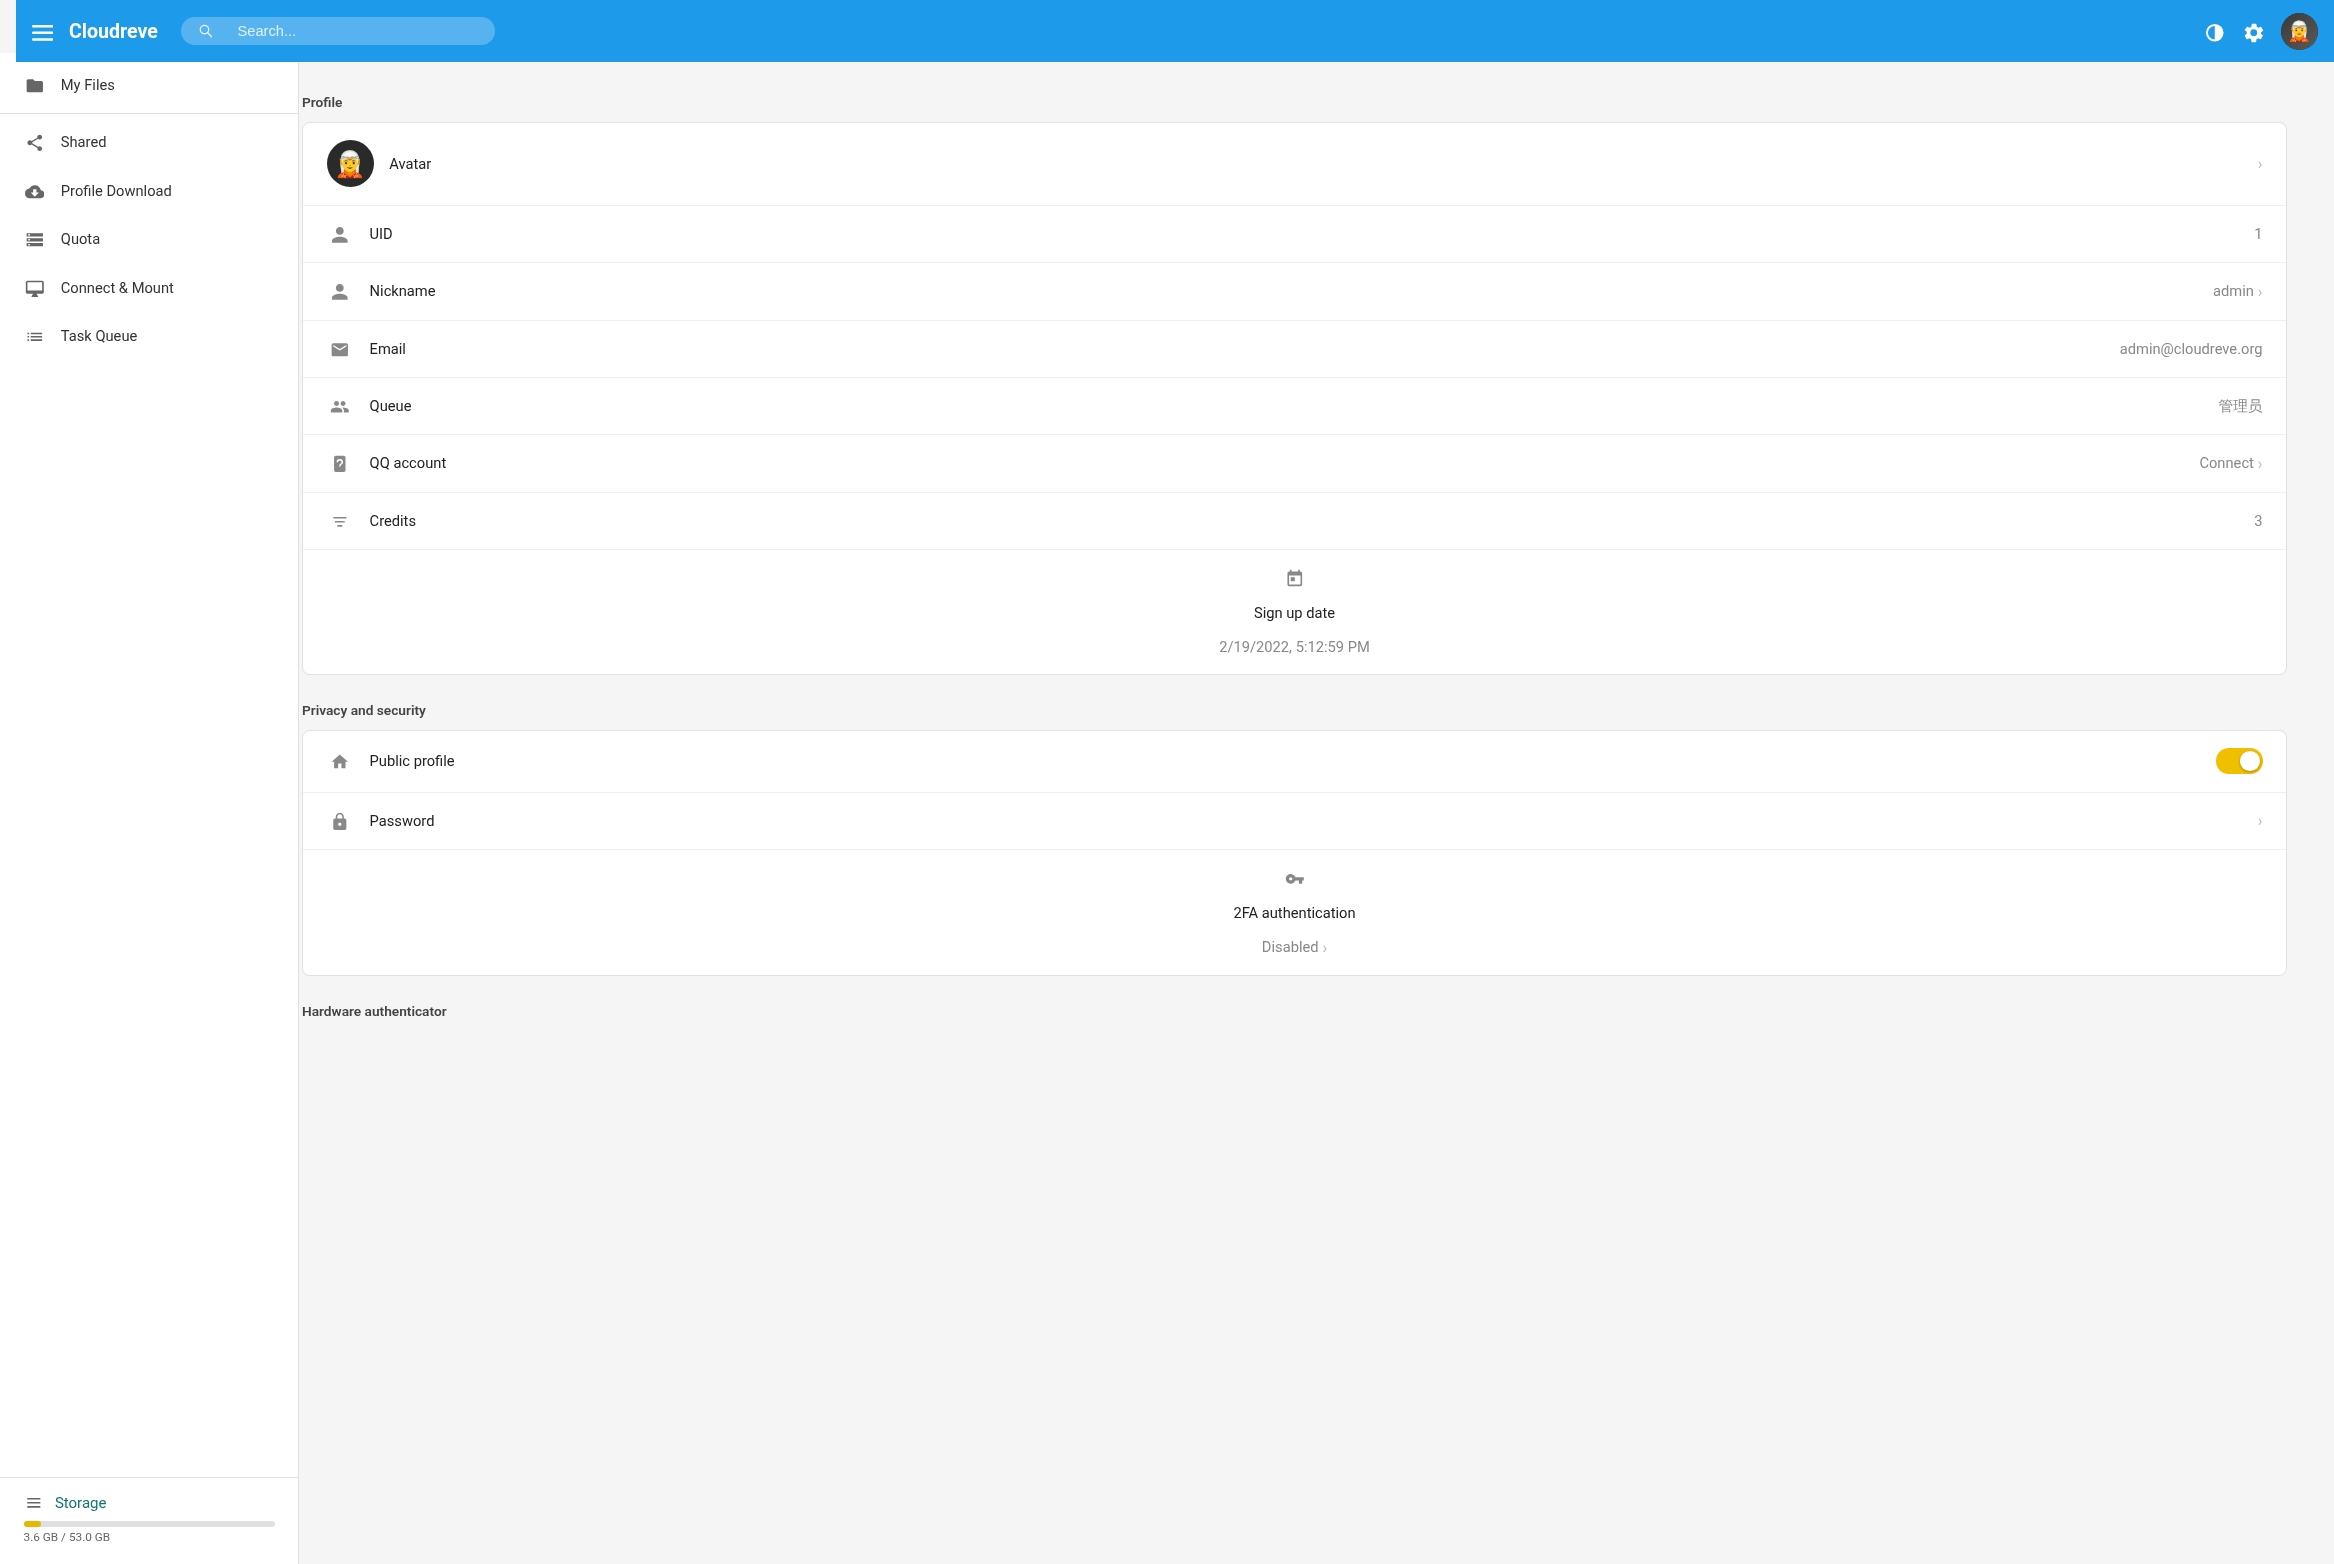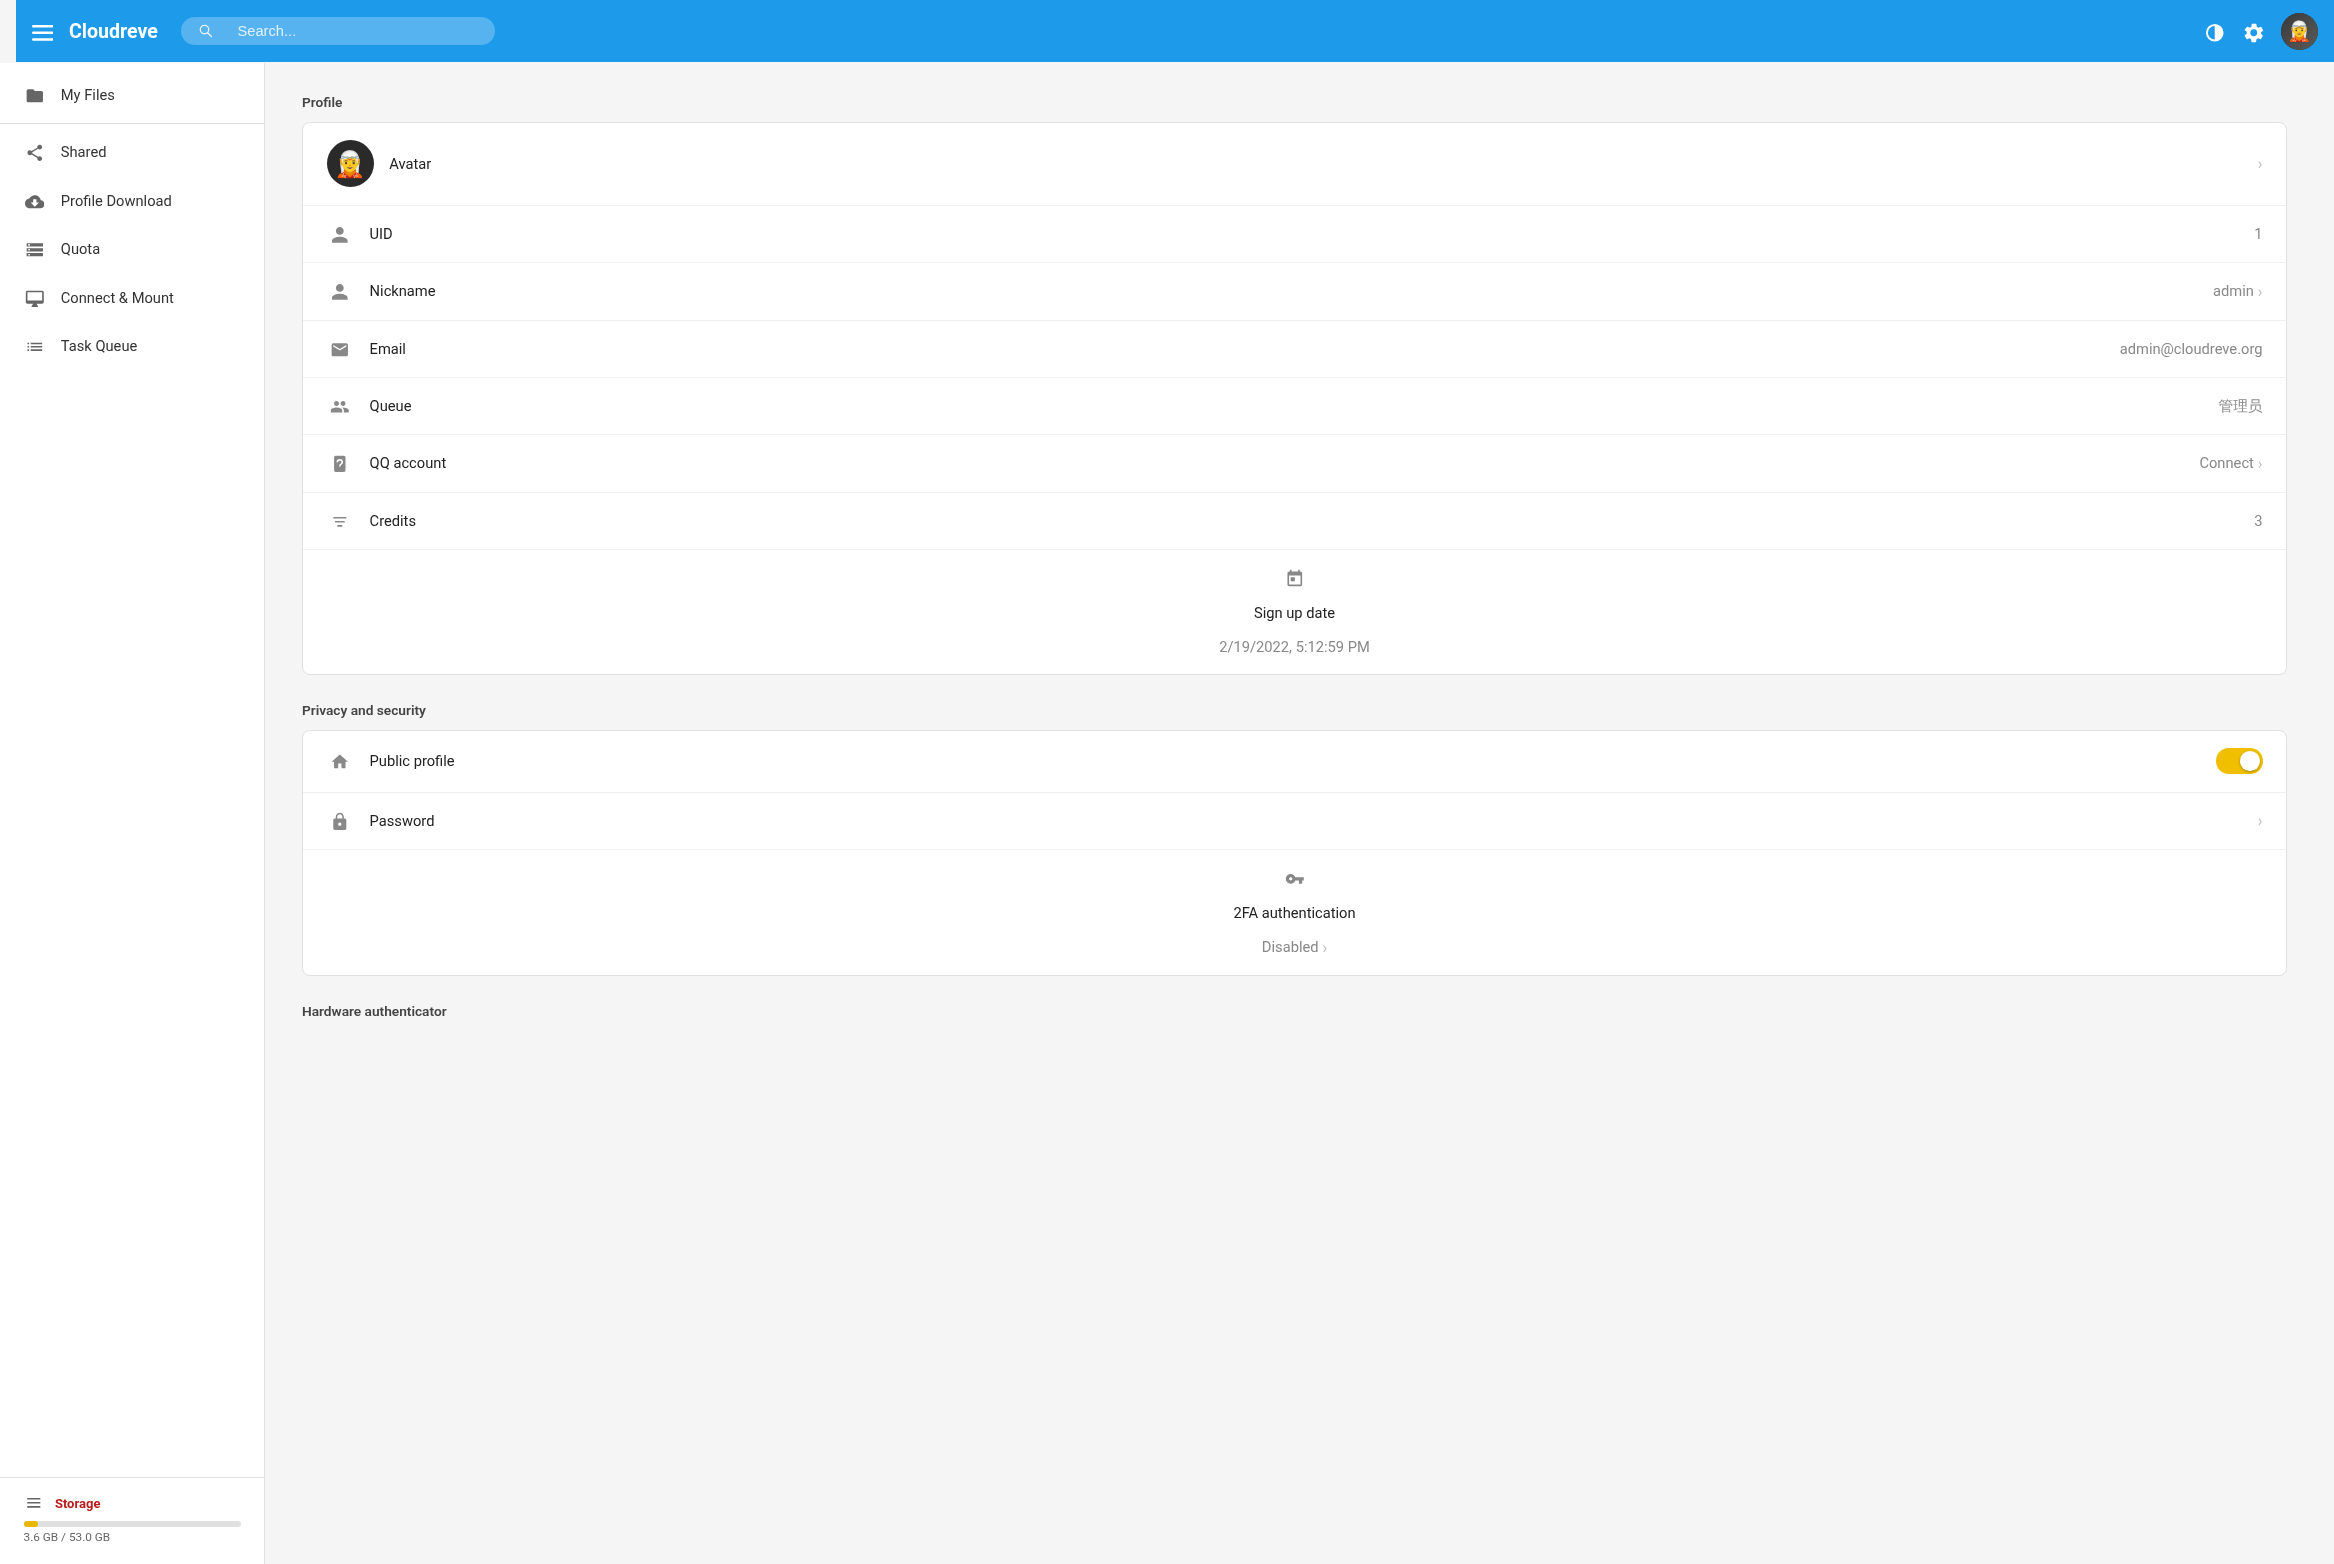--- a/index.html
+++ b/index.html
@@ -45,46 +45,46 @@
       background: linear-gradient(135deg, #3a3a3a 0%, #5a5a5a 100%);
       display: flex; align-items: center; justify-content: center;
       font-size: 19.6px;
     }
 
     
     .layout { display: flex; margin-top: 63px; min-height: calc(100vh - 63px); }
 
     
     .sidebar {
-      width: 265px;
+      width: 299px;
       background: white;
       border-right: 1px solid #e0e0e0;
       display: flex;
       flex-direction: column;
       position: fixed;
-      top: 63px; bottom: 0; left: 0;
+      top: 53px; bottom: 0; left: 0;
       overflow-y: auto;
     }
     .sidebar-nav { flex: 1; padding: 7.8px 0; }
     .sidebar-item {
       display: flex; align-items: center;
       padding: 13.7px 23.5px; gap: 15.7px;
       cursor: pointer; color: #333;
       font-size: 14.7px;
       transition: background 0.15s;
     }
     .sidebar-item .sidebar-icon { color: #666; font-size: 17.6px; width: 21.6px; text-align: center; }
     .sidebar-item .sidebar-label { font-size: 14.7px; }
     .sidebar-divider { height: 1px; background: #e0e0e0; margin: 3.9px 0; }
     .sidebar-bottom {
       padding: 15.7px 23.5px 19.6px;
       border-top: 1px solid #e0e0e0;
     }
     .storage-label { display: flex; align-items: center; gap: 11.8px; margin-bottom: 7.8px; }
-    .storage-title { font-size: 13px; font-weight: 700; color: #b91c1c; }
+    .storage-title { font-size: 15px; font-weight: 400; color: #0f766e; }
     .storage-bar-wrap { background: #e0e0e0; border-radius: 3.9px; height: 5.9px; margin: 5.9px 0 3.9px; }
     .storage-bar { background: #e6b800; border-radius: 3.9px; height: 5.9px; }
     .storage-text { font-size: 11.8px; color: #666; }
 
     
     .main {
       margin-left: 255px;
       flex: 1;
       padding: 31px 47px;
       background: #f5f5f5;

